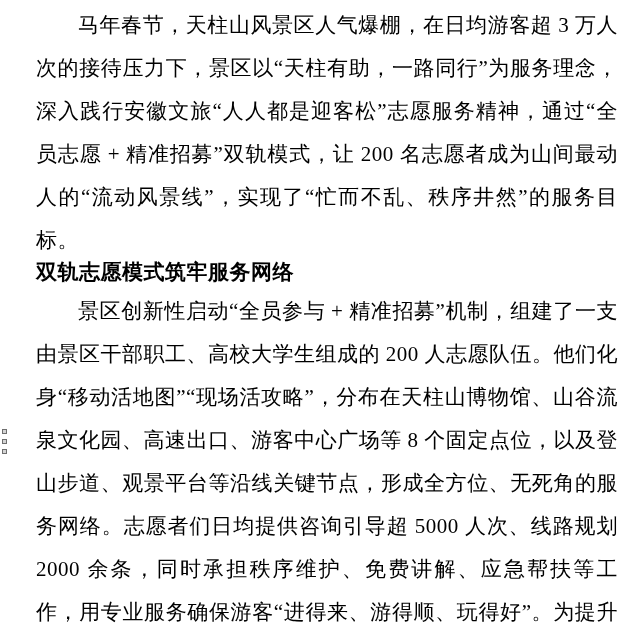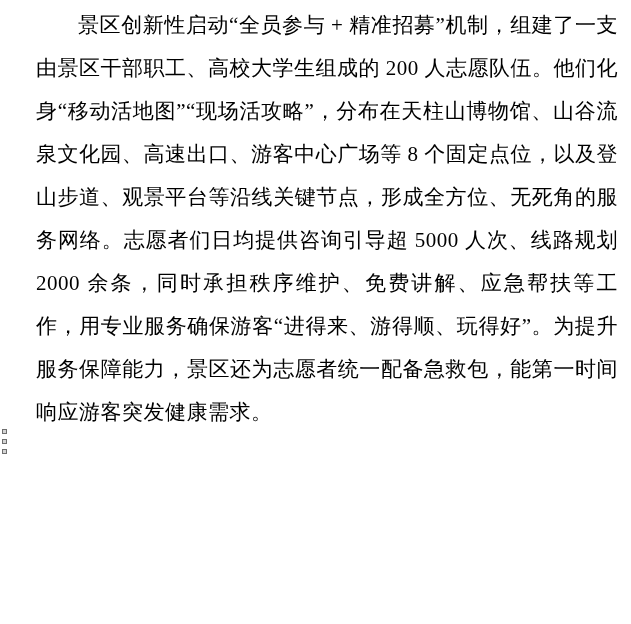--- a/index.html
+++ b/index.html
@@ -59,17 +59,19 @@
 <body>
 
 <div class="page">
 
   <div class="side-marker">
     <span class="dot"></span>
     <span class="dot"></span>
     <span class="dot"></span>
   </div>
 
+  <p class="para">马年春节，天柱山风景区人气爆棚，在日均游客超 3 万人次的接待压力下，景区以“天柱有助，一路同行”为服务理念，深入践行安徽文旅“人人都是迎客松”志愿服务精神，通过“全员志愿 + 精准招募”双轨模式，让 200 名志愿者成为山间最动人的“流动风景线”，实现了“忙而不乱、秩序井然”的服务目标。</p>
 
+  <h2 class="heading">双轨志愿模式筑牢服务网络</h2>
 
   <p class="para">景区创新性启动“全员参与 + 精准招募”机制，组建了一支由景区干部职工、高校大学生组成的 200 人志愿队伍。他们化身“移动活地图”“现场活攻略”，分布在天柱山博物馆、山谷流泉文化园、高速出口、游客中心广场等 8 个固定点位，以及登山步道、观景平台等沿线关键节点，形成全方位、无死角的服务网络。志愿者们日均提供咨询引导超 5000 人次、线路规划 2000 余条，同时承担秩序维护、免费讲解、应急帮扶等工作，用专业服务确保游客“进得来、游得顺、玩得好”。为提升服务保障能力，景区还为志愿者统一配备急救包，能第一时间响应游客突发健康需求。</p>
 
 </div>
 
 </body></html>

